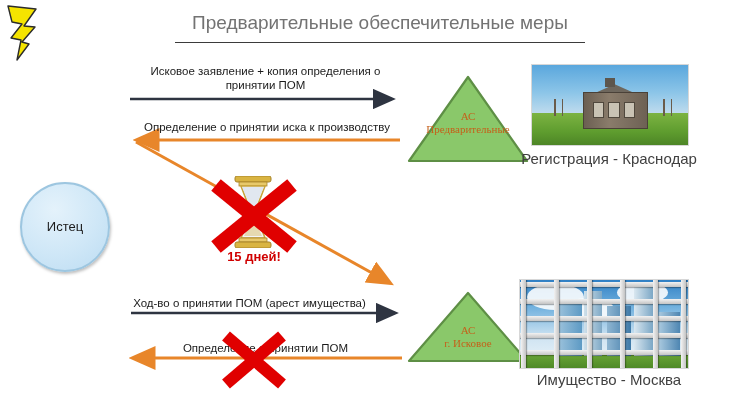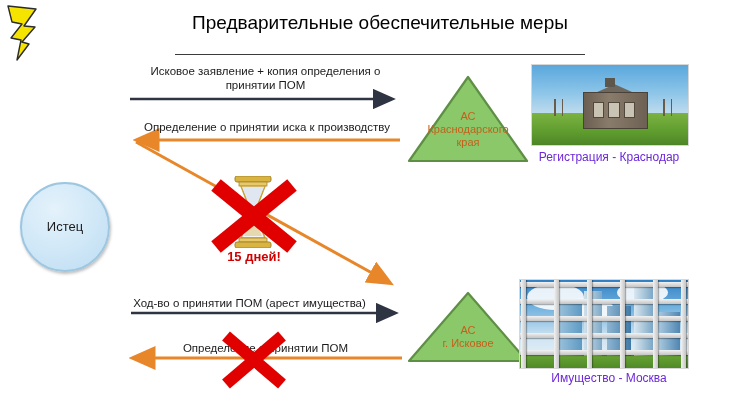--- a/index.html
+++ b/index.html
@@ -8,24 +8,24 @@
     background:#ffffff;
     font-family:"Liberation Sans","DejaVu Sans",sans-serif;
     overflow:hidden;
   }
   #slide{position:relative;width:750px;height:420px;overflow:hidden;background:#fff;}
 
   
   .title{
     position:absolute;left:175px;top:12px;width:410px;
     text-align:center;
-    font-size:19px;color:#000000;
+    font-size:19px;color:#737373;
     letter-spacing:0px;
     border-bottom:1.4px solid #3b3b3b;
-    padding-bottom:20px;
+    padding-bottom:8px;
     white-space:nowrap;
   }
 
   
   .bolt{position:absolute;left:2px;top:2px;width:56px;height:62px;}
 
   
   .circle{
     position:absolute;border-radius:50%;
     display:flex;align-items:center;justify-content:center;
@@ -38,38 +38,38 @@
     box-shadow:1px 2px 3px rgba(0,0,0,.25);
   }
   .circle-defendant{
     left:564px;top:186px;width:86px;height:86px;
     background:radial-gradient(circle at 38% 30%,#fcf6cf 0%,#f7eeb4 55%,#f2e79a 100%);
     border:2px solid #ddd08a;
     box-shadow:1px 2px 3px rgba(0,0,0,.25);
   }
 
   
-  .tri-wrap{position:absolute;}
+  .tri-wrap{position:absolute;font-family:Liberation Serif, serif;}
   .tri-wrap svg{display:block;}
   .tri-label{
     position:absolute;left:0;width:100%;text-align:center;
     color:#c5601a;font-size:11px;line-height:1.18;font-weight:400;
     pointer-events:none;
   }
   .tri-top{left:406px;top:74px;width:124px;height:90px;}
   .tri-top .tri-label{top:36px;}
   .tri-bottom{left:406px;top:290px;width:124px;height:74px;}
   .tri-bottom .tri-label{top:34px;}
 
   
   .photo{position:absolute;overflow:hidden;border:1px solid #d7d7d7;}
   .photo-house{left:531px;top:64px;width:156px;height:80px;}
   .photo-prop{left:519px;top:279px;width:168px;height:88px;}
   .caption{
-    position:absolute;text-align:center;font-size:12px;color:#6d28d9;
+    position:absolute;text-align:center;font-size:15px;color:#404040;
     white-space:nowrap;
   }
   .cap-house{left:511px;top:150px;width:196px;}
   .cap-prop{left:511px;top:371px;width:196px;}
 
   
   .house-sky{position:absolute;left:0;top:0;width:100%;height:62%;
     background:linear-gradient(#5aa7dd 0%,#8cc5e8 55%,#c3ddee 100%);}
   .house-grass{position:absolute;left:0;bottom:0;width:100%;height:40%;
     background:linear-gradient(#7cb342 0%,#5e9c2e 60%,#4d8526 100%);}
@@ -163,22 +163,21 @@
     <span>Истец</span>
   </div>
 
 
   <div class="tri-wrap tri-top">
     <svg viewBox="0 0 124 90" width="124" height="90">
       <polygon points="62,3 121,87 3,87" fill="#8ac86a" stroke="#5e8f45" stroke-width="2.2" stroke-linejoin="round"></polygon>
     </svg>
     <div class="tri-label">
       <div>АС</div>
-      <div>Краснодарского</div>
-      <div>края</div>
+      <div>Предварительные</div>
     </div>
   </div>
 
   <div class="tri-wrap tri-bottom">
     <svg viewBox="0 0 124 74" width="124" height="74">
       <polygon points="62,3 121,71 3,71" fill="#8ac86a" stroke="#5e8f45" stroke-width="2.2" stroke-linejoin="round"></polygon>
     </svg>
     <div class="tri-label">
       <div>АС</div>
       <div>г. Исковое</div>

